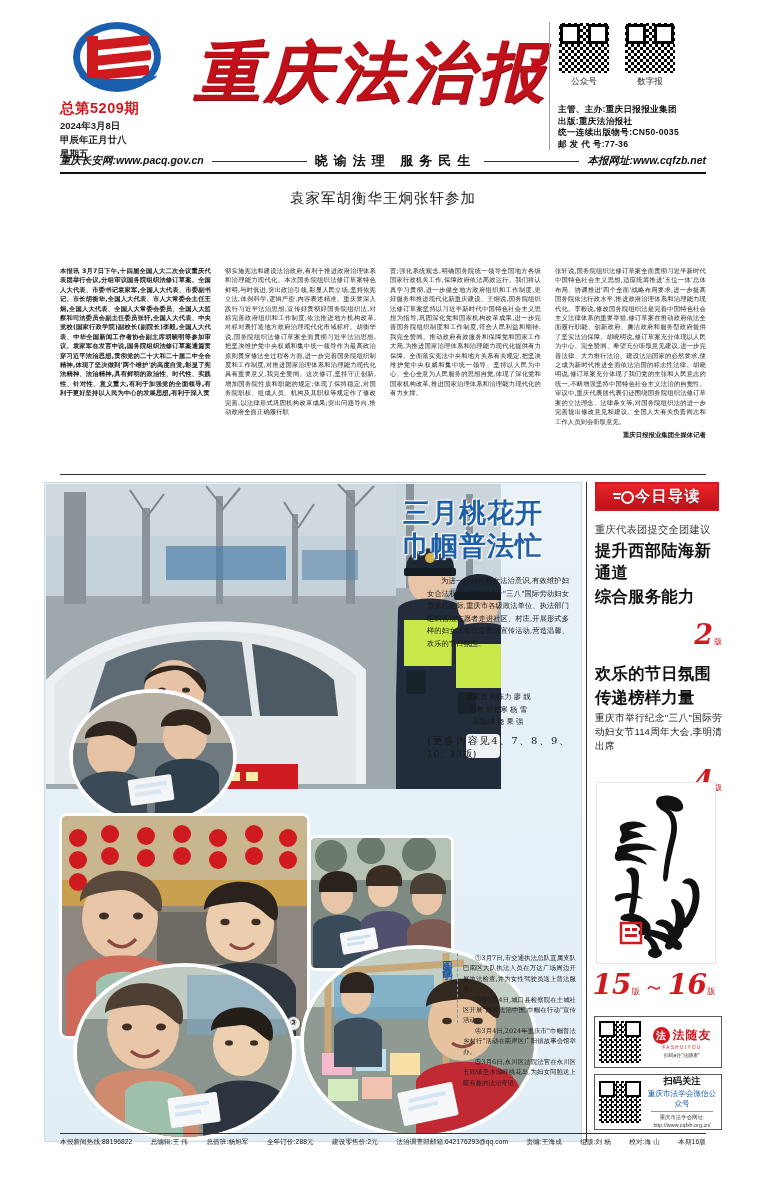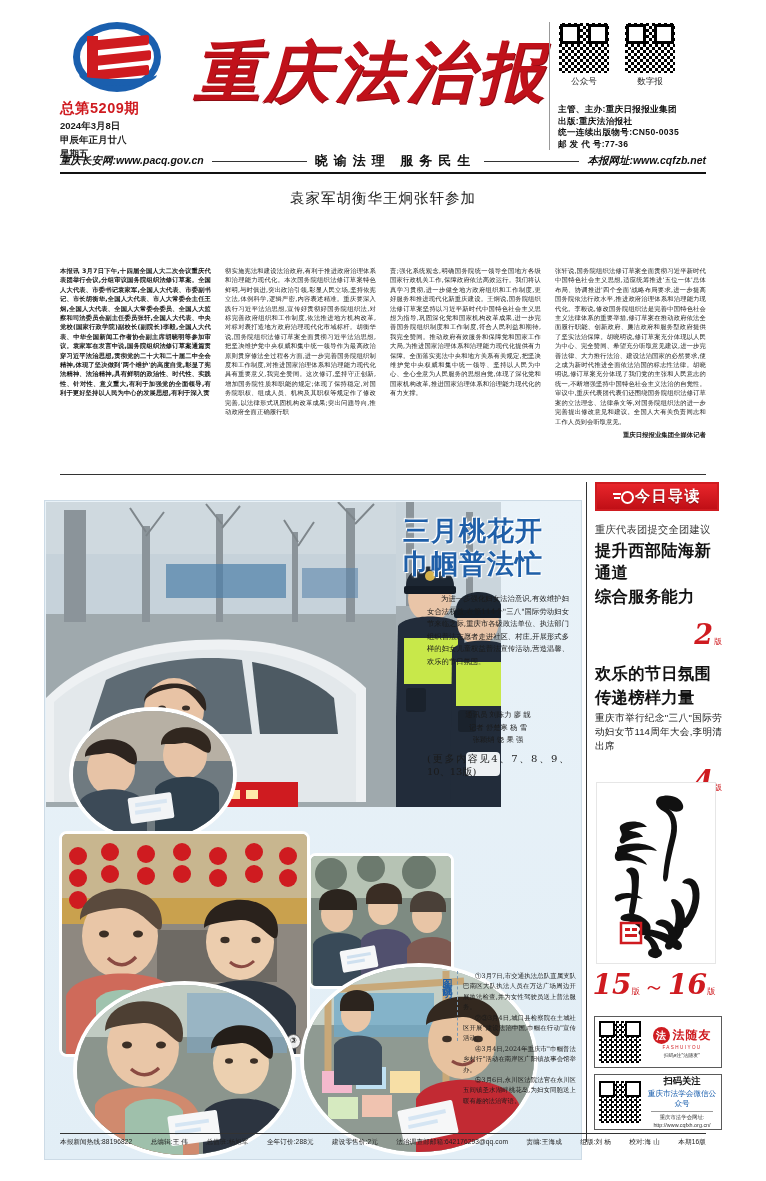--- a/index.html
+++ b/index.html
@@ -66,21 +66,21 @@
     letter-spacing:0.1px;word-break:break-all;
   }
   .lead{font-weight:bold;}
   .byline{text-align:right;font-size:6.4px;margin-top:5px;font-weight:bold;color:#1b1b1b;}
   .rule-art{position:absolute;left:60px;top:474px;width:646px;height:1px;background:#333;}
 
   
   .lower{position:absolute;left:44px;top:482px;width:678px;height:660px;}
 
   
-  .collage{position:absolute;left:0;top:18px;width:538px;height:660px;
+  .collage{position:absolute;left:0;top:0;width:538px;height:660px;
      background:linear-gradient(180deg,#e9f2f8 0%,#e2eef6 100%);
      border:1px solid #cddbe6;box-sizing:border-box;}
 
   .ph{position:absolute;overflow:hidden;background:#c9d6de;}
   .ph-num{position:absolute;right:6px;bottom:5px;width:13px;height:13px;border-radius:50%;
      background:rgba(255,255,255,.9);border:1px solid #555;color:#222;font-size:8px;
      line-height:12px;text-align:center;font-weight:bold;}
 
   
   .ph1{left:1px;top:1px;width:350px;height:305px;}

